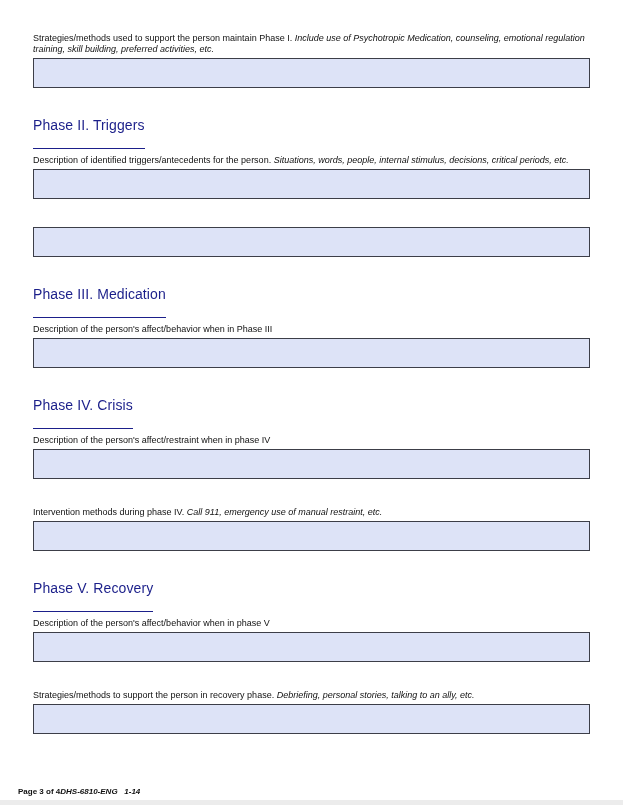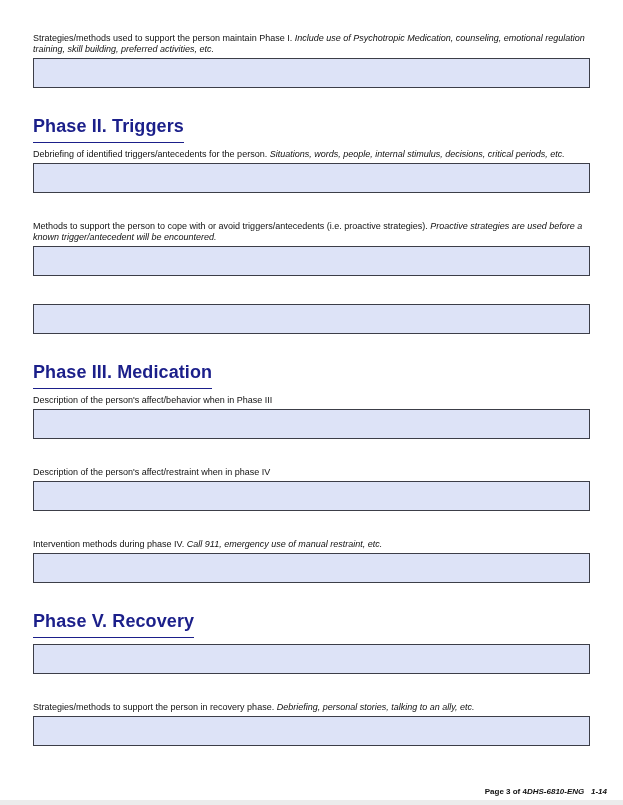--- a/index.html
+++ b/index.html
@@ -20,25 +20,25 @@
     position: absolute;
     top: 33px;
     left: 33px;
     width: 557px;
   }
   .section-heading {
     margin: 3px 0 6px 0;
   }
   .section-heading span {
     display: inline-block;
-    font-size: 18px;
-    font-weight: bold;
+    font-size: 14px;
+    font-weight: normal;
     color: var(--heading, #1b1f8a);
     border-bottom: 1.5px solid var(--heading, #1b1f8a);
-    padding-bottom: 5px;
+    padding-bottom: 15px;
     letter-spacing: 0.1px;
   }
   .field {
     margin-bottom: 28px;
   }
   .field-label {
     font-size: 9px;
     line-height: 11px;
     margin-bottom: 3px;
     color: #111111;
@@ -59,21 +59,21 @@
     font-size: 9px;
     padding: 3px 4px;
     outline: none;
   }
   .footer {
     position: absolute;
     bottom: 9px;
     left: 18px;
     right: 16px;
     display: flex;
-    justify-content: flex-end;
+    justify-content: flex-start;
     font-size: 8px;
     font-weight: bold;
     color: #111111;
   }
   .footer .right {
     white-space: pre;
     font-style: italic;
   }
   .page-edge {
     position: absolute;
@@ -99,51 +99,47 @@
         <textarea class="field-input" aria-label="Strategies/methods used to support the person maintain Phase I." style=""></textarea>
       </div>
     </div>
 
     <div class="section">
       <div class="section-heading">
         <span>Phase II. Triggers</span>
       </div>
       <div class="field">
         <div class="field-label">
-          <span>Debriefing of identified triggers/antecedents for the person.</span>
+          <span>Description of identified triggers/antecedents for the person.</span>
           <span class="hint">Situations, words, people, internal stimulus, decisions, critical periods, etc.</span>
         </div>
         <textarea class="field-input" aria-label="Description of identified triggers/antecedents for the person." style=""></textarea>
-      </div>
-      <div class="field">
-        <div class="field-label">
-          <span>Methods to support the person to cope with or avoid triggers/antecedents (i.e. proactive strategies).</span>
-          <span class="hint">Proactive strategies are used before a known trigger/antecedent will be encountered.</span>
-        </div>
-        <textarea class="field-input" aria-label="Methods to support the person to cope with or avoid triggers/antecedents (i.e. proactive strategies)." style=""></textarea>
       </div>
       <div class="field">
         <textarea class="field-input" aria-label="Methods to support the person when encountering triggers/antecedents ( i.e. reactive strategies)." style=""></textarea>
       </div>
     </div>
 
     <div class="section">
       <div class="section-heading">
         <span>Phase III. Medication</span>
       </div>
       <div class="field">
         <div class="field-label">
           <span>Description of the person's affect/behavior when in Phase III</span>
           <span class="hint"></span>
         </div>
         <textarea class="field-input" aria-label="Description of the person's affect/behavior when in Phase III" style=""></textarea>
       </div>
     </div>
 
     <div class="section">
+      <div class="section-heading">
+        <span>Phase IV. Crisis</span>
+      </div>
       <div class="field">
         <div class="field-label">
           <span>Description of the person's affect/restraint when in phase IV</span>
           <span class="hint"></span>
         </div>
         <textarea class="field-input" aria-label="Description of the person's affect/behavior when in phase IV" style=""></textarea>
       </div>
       <div class="field">
         <div class="field-label">
           <span>Intervention methods during phase IV.</span>
@@ -151,20 +147,24 @@
         </div>
         <textarea class="field-input" aria-label="Intervention methods during phase IV." style=""></textarea>
       </div>
     </div>
 
     <div class="section">
       <div class="section-heading">
         <span>Phase V. Recovery</span>
       </div>
       <div class="field">
+        <div class="field-label">
+          <span>Description of the person's affect/behavior when in phase V</span>
+          <span class="hint"></span>
+        </div>
         <textarea class="field-input" aria-label="Description of the person's affect/behavior when in phase V" style=""></textarea>
       </div>
       <div class="field">
         <div class="field-label">
           <span>Strategies/methods to support the person in recovery phase.</span>
           <span class="hint">Debriefing, personal stories, talking to an ally, etc.</span>
         </div>
         <textarea class="field-input" aria-label="Strategies/methods to support the person in recovery phase." style=""></textarea>
       </div>
     </div>

